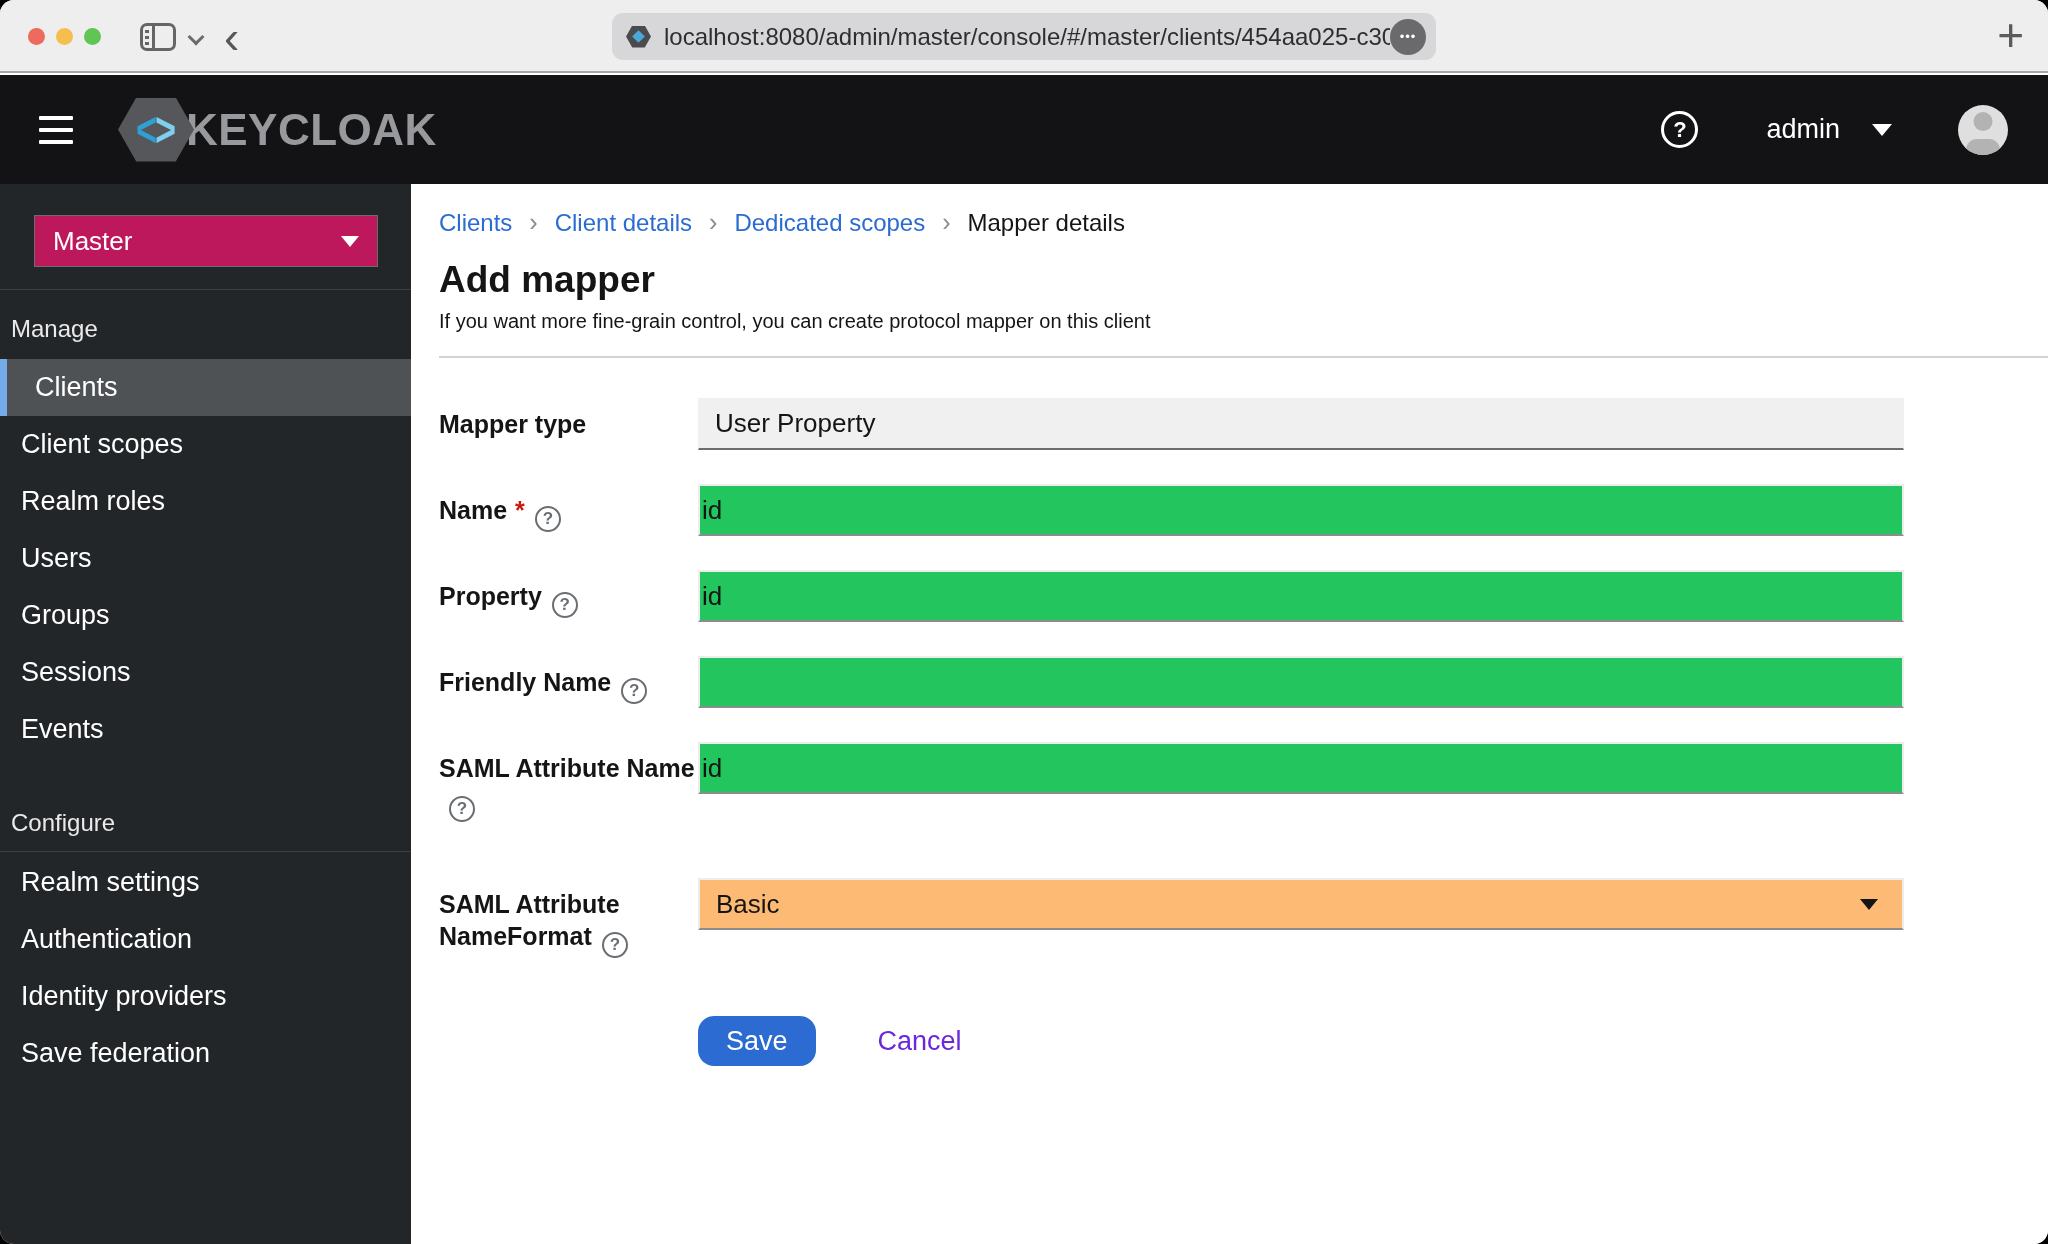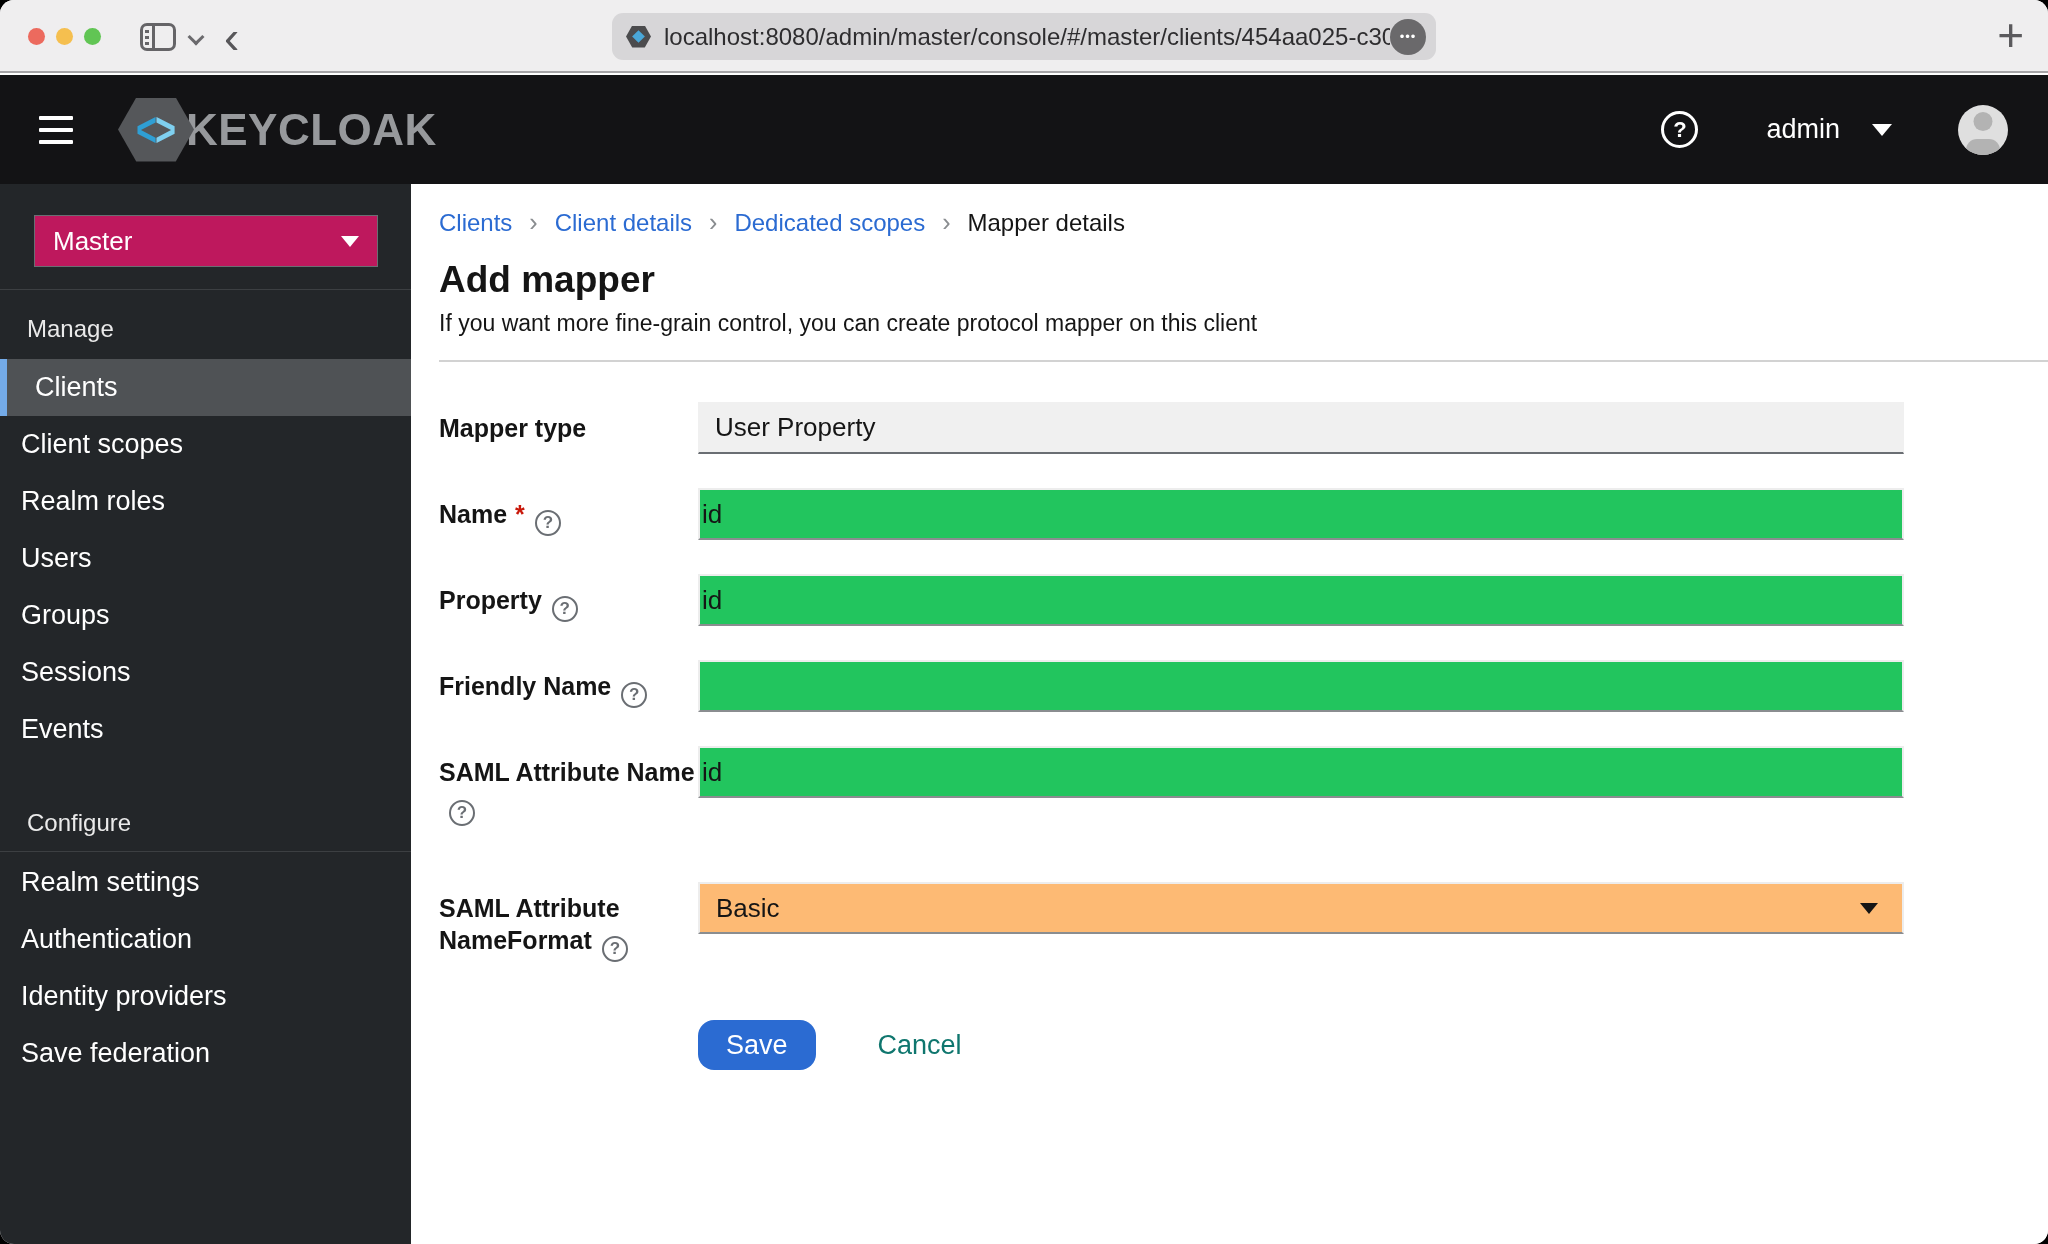--- a/index.html
+++ b/index.html
@@ -41,53 +41,53 @@
   .caret-down { width:0; height:0; border-left:10px solid transparent; border-right:10px solid transparent; border-top:12px solid #fff; margin-left:32px; }
   .avatar { width:50px; height:50px; border-radius:50%; background:#dfdfdf; margin-left:66px; margin-right:40px; position:relative; overflow:hidden; flex:none; }
   .avatar::before { content:""; position:absolute; top:7px; left:50%; transform:translateX(-50%); width:19px; height:19px; border-radius:50%; background:#b3b3b3; }
   .avatar::after { content:""; position:absolute; bottom:-7px; left:50%; transform:translateX(-50%); width:34px; height:23px; border-radius:11px 11px 0 0; background:#b3b3b3; }
 
   
   .sidebar { position:absolute; top:184px; left:0; width:411px; bottom:0; background:#232629; }
   .realm-select { margin:31px 33px 0 34px; height:52px; background:#be185d; border:1px solid #6a6e73; display:flex; align-items:center; padding:0 18px; font-size:26px; color:#fff; width:344px; font-family:inherit; }
   .realm-caret { margin-left:auto; width:0; height:0; border-left:9px solid transparent; border-right:9px solid transparent; border-top:11px solid #fff; }
   .side-divider { border-top:1px solid #3c3f42; margin-top:22px; }
-  .section-label { padding:24px 0 0 27px; font-size:24px; color:#eaeaea; line-height:30px; }
+  .section-label { padding:24px 0 0 11px; font-size:24px; color:#eaeaea; line-height:30px; }
   .section-label.configure { padding-top:50px; }
   .side-divider.below-configure { margin-top:13px; }
   .nav { list-style:none; margin-top:15px; }
   .nav.second { margin-top:2px; }
   .nav-item { height:57px; display:flex; align-items:center; padding-left:21px; font-size:27px; color:#fff; cursor:default; }
   .nav-item.active { background:#4f5255; border-left:7px solid #74abe8; padding-left:28px; }
 
   
   .content { position:absolute; top:184px; left:411px; right:0; bottom:0; background:#fff; padding-left:28px; }
   .breadcrumb { margin-top:24px; display:flex; align-items:center; gap:17px; font-size:24px; }
   .breadcrumb a { color:#2b6bd2; text-decoration:none; }
   .crumb-sep { color:#8a8d90; font-size:25px; }
   .crumb-current { color:#151515; }
   .page-title { margin-top:22px; font-size:37px; font-weight:700; color:#151515; }
-  .page-sub { margin-top:9px; font-size:23px; color:#151515; }
+  .page-sub { margin-top:9px; font-size:20px; color:#151515; }
   .content-divider { margin-top:23px; border-top:2px solid #d2d2d2; }
 
   .form { margin-top:40px; }
   .frow { display:flex; margin-bottom:34px; }
   .frow.row-saml-name { margin-bottom:56px; }
   .flabel { width:259px; flex:none; font-size:25px; font-weight:700; color:#151515; line-height:32px; padding-top:10px; }
   .lbl-nowrap { white-space:nowrap; }
   .fctrl { width:1206px; flex:none; }
   .tinput { width:100%; height:52px; border:2px solid #ededed; border-bottom:2px solid #8a8d90; font-size:26px; color:#151515; padding:0 2px; font-family:inherit; background:#22c55e; }
   .readonly-box { width:100%; height:52px; background:#f0f0f0; border:1px solid #f0f0f0; border-bottom:2px solid #6a6e73; display:flex; align-items:center; padding:0 16px; font-size:26px; color:#151515; }
   .select-box { position:relative; width:100%; height:52px; border:2px solid #ededed; border-bottom:2px solid #8a8d90; display:flex; align-items:center; padding:0 16px; font-size:26px; color:#151515; background:#fdba74; }
   .select-caret { position:absolute; right:24px; top:50%; transform:translateY(-45%); width:0; height:0; border-left:9px solid transparent; border-right:9px solid transparent; border-top:11px solid #151515; }
   .req { color:#c9190b; margin-left:8px; font-weight:700; }
   .help-icon { display:inline-flex; width:26px; height:26px; border:2px solid #6a6e73; border-radius:50%; color:#6a6e73; font-size:17px; font-weight:700; align-items:center; justify-content:center; margin-left:10px; vertical-align:-5px; }
   .actions { display:flex; align-items:center; margin-left:259px; margin-top:58px; }
   .save-btn { height:50px; padding:0 28px; background:#2b6bd2; color:#fff; font-size:27px; border:none; border-radius:16px; font-family:inherit; }
-  .cancel-link { margin-left:62px; color:#0f766e; font-size:27px; text-decoration:none; }
+  .cancel-link { margin-left:62px; color:#6d28d9; font-size:27px; text-decoration:none; }
 </style>
 </head>
 <body>
 
 <div class="window">
 
   <div class="chrome">
     <div class="traffic">
       <span class="light red"></span>
       <span class="light yellow"></span>

